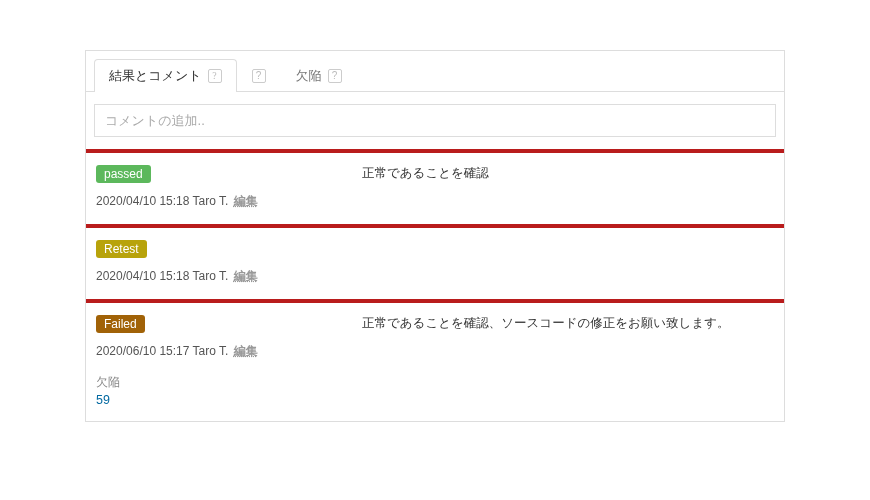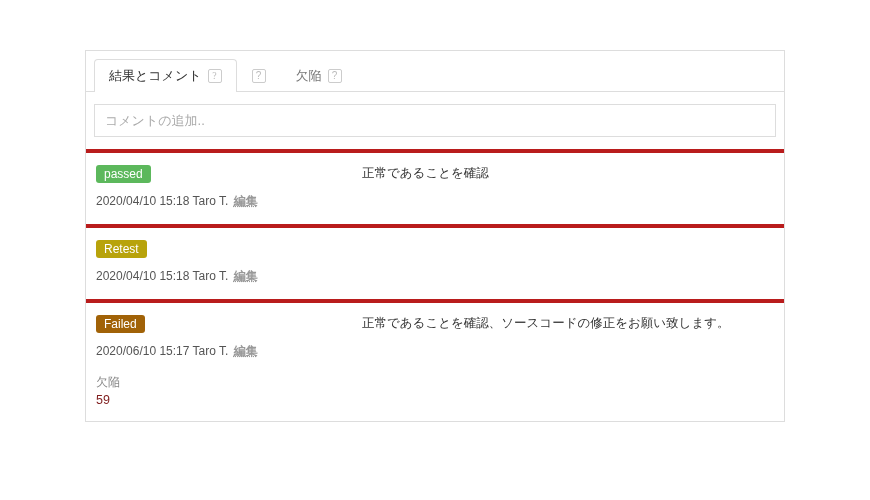--- a/index.html
+++ b/index.html
@@ -103,21 +103,21 @@
       cursor: pointer;
       margin-left: 2px;
       font-weight: bold;
     }
     .defect-label {
       color: #888;
       font-size: 12px;
       margin-top: 14px;
     }
     .defect-link {
-      color: #7f1d1d;
+      color: #0369a1;
       font-size: 12.5px;
       cursor: pointer;
       margin-top: 2px;
       display: inline-block;
     }
   </style>
 </head>
 <body>
 
 <div class="panel">

